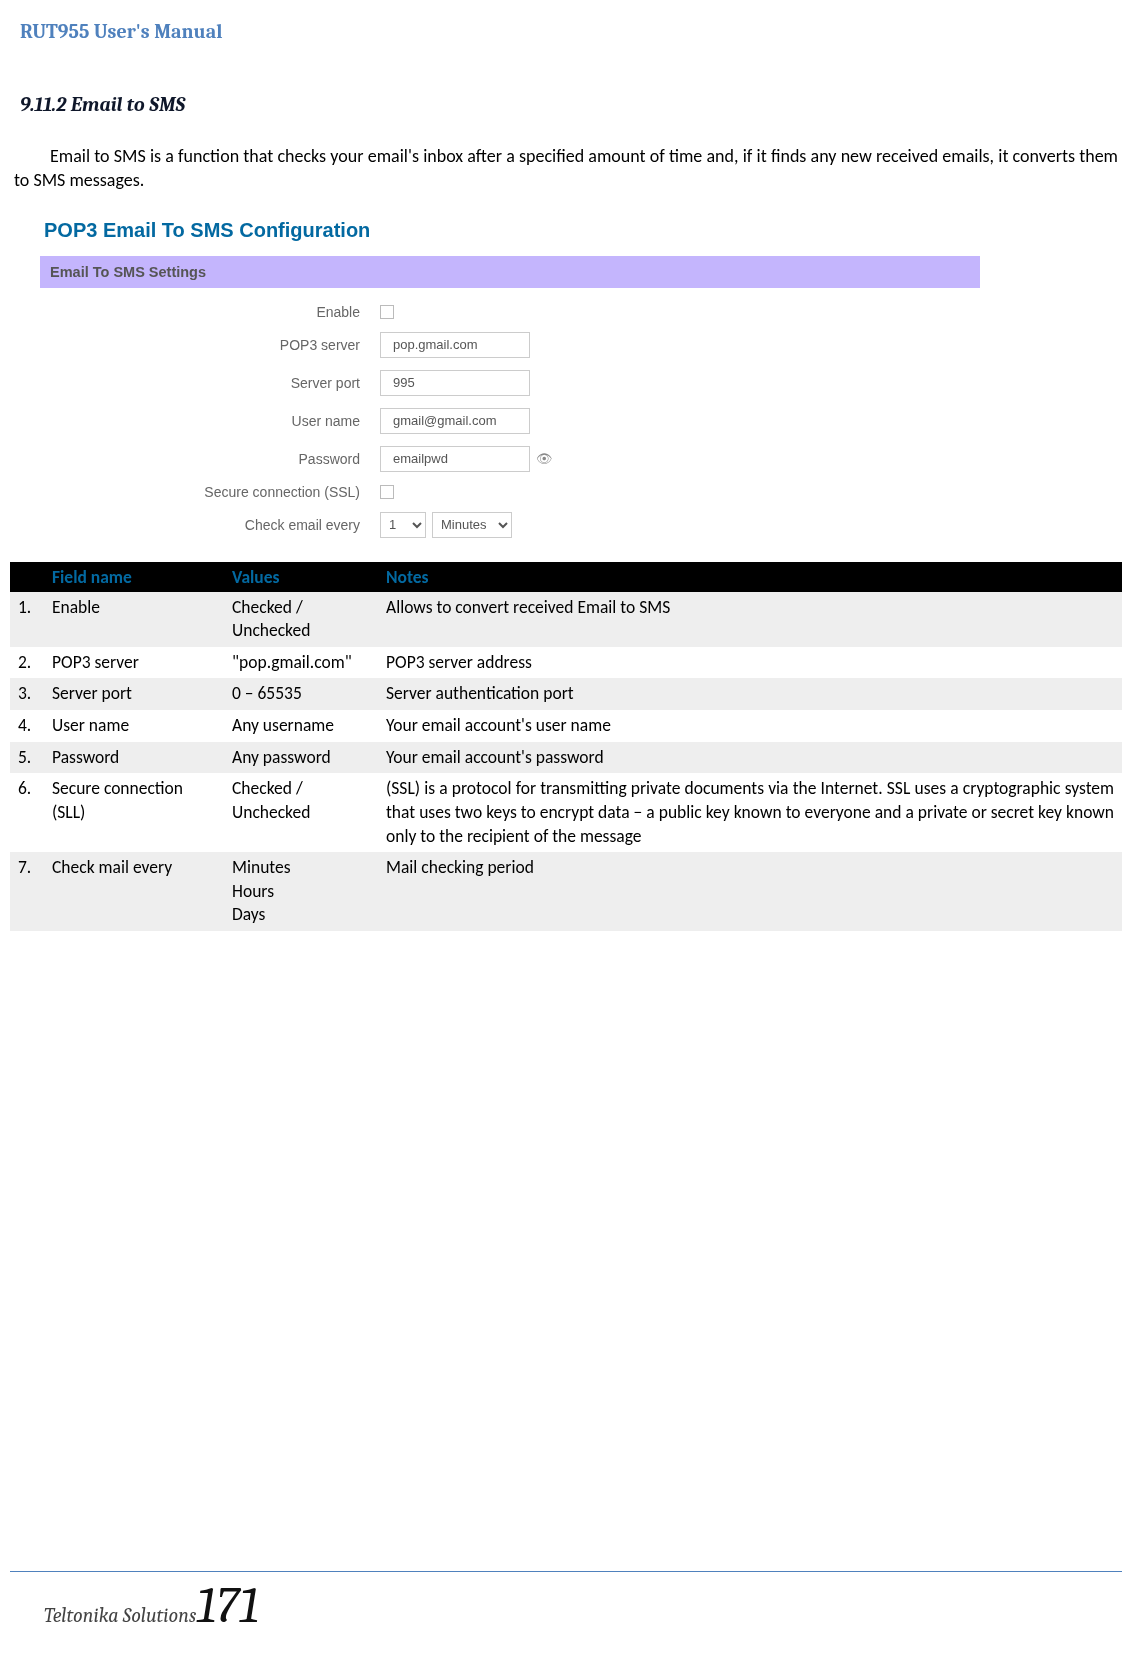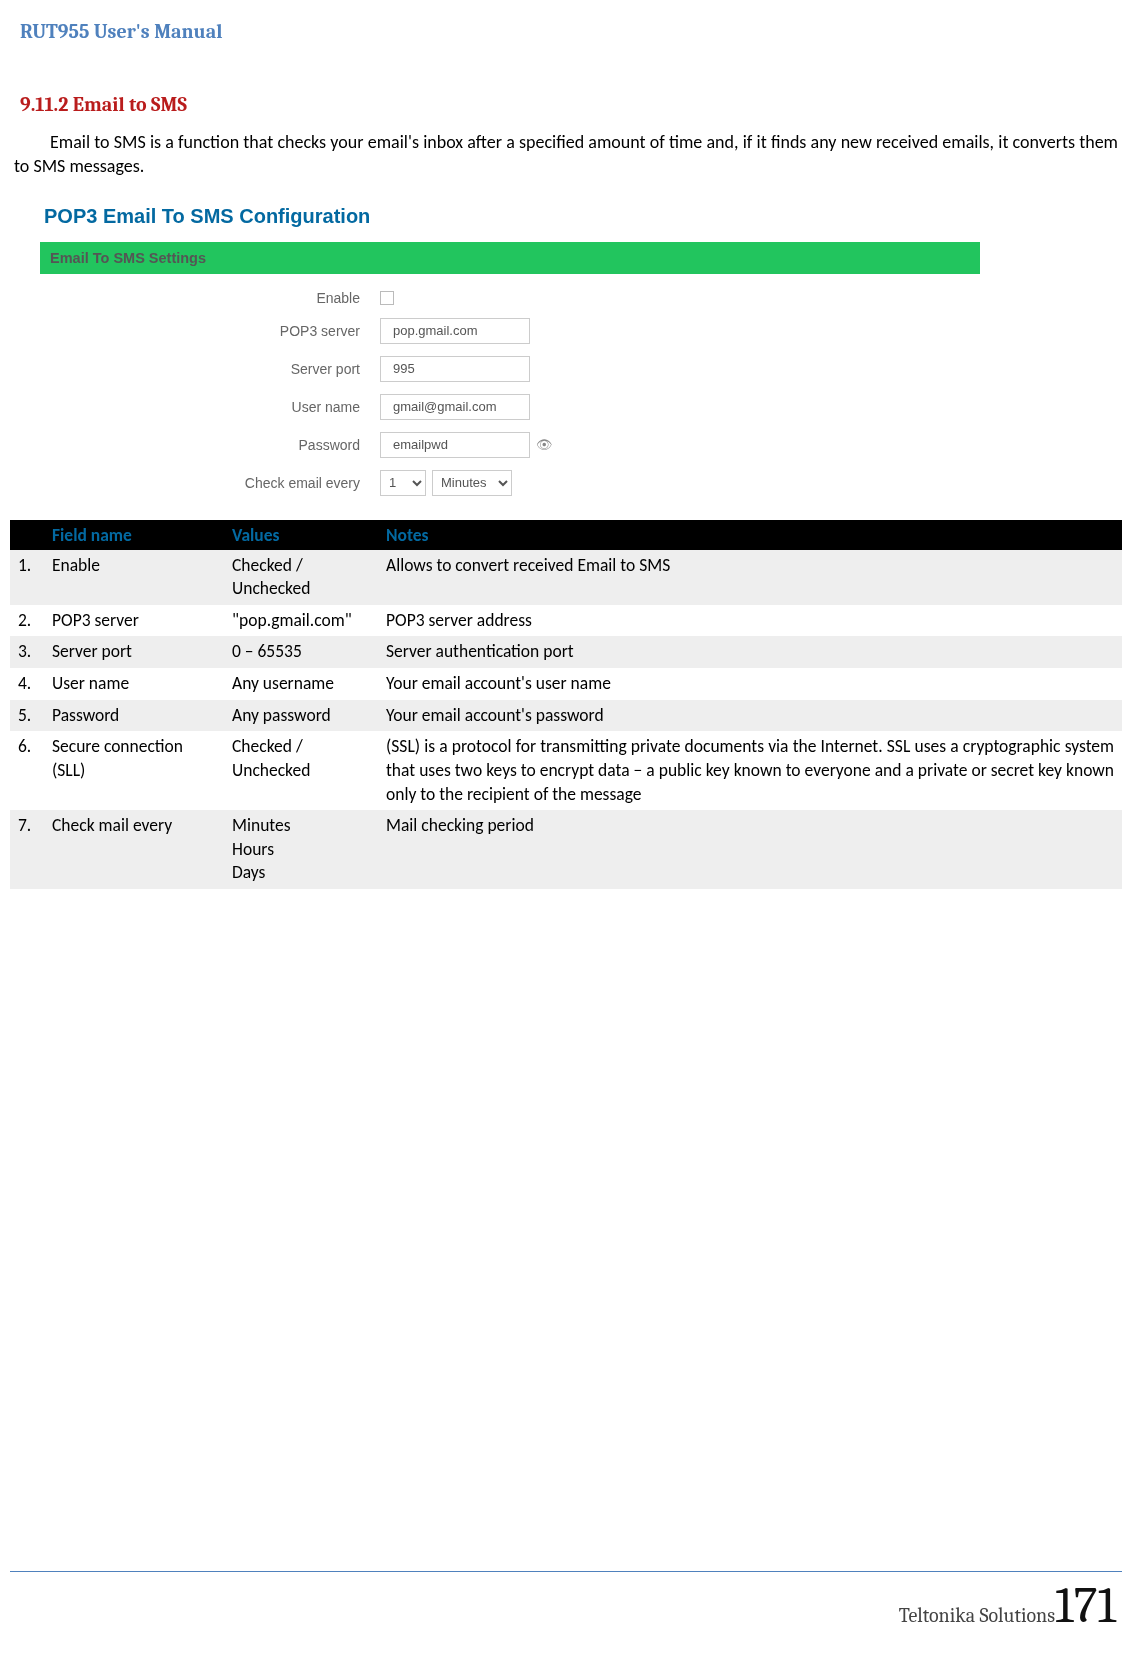--- a/index.html
+++ b/index.html
@@ -14,26 +14,27 @@
   }
   .doc-header {
     color: #4f81bd;
     font-family: Cambria, Georgia, serif;
     font-size: 20px;
     font-weight: 700;
     padding-left: 10px;
     margin-bottom: 50px;
   }
   .section-heading {
-    color: #b91c1c;
+    color: #0f172a;
     font-family: Cambria, Georgia, serif;
     font-size: 20px;
     font-weight: 700;
     padding-left: 10px;
-    margin-bottom: 14px;
+    margin-bottom: 28px;
+    font-style: italic;
   }
   .intro-para {
     font-size: 18px;
     line-height: 1.35;
     text-align: justify;
     padding: 0 4px 0 4px;
     text-indent: 36px;
     margin-bottom: 18px;
   }
   
@@ -44,21 +45,21 @@
     color: #555;
     margin-bottom: 18px;
   }
   .config-title {
     color: #0369a1;
     font-weight: 700;
     font-size: 20px;
     padding: 8px 4px 14px 4px;
   }
   .config-subhead {
-    background: #22c55e;
+    background: #c4b5fd;
     color: #555;
     font-weight: 700;
     font-size: 14.5px;
     padding: 8px 10px;
     margin-bottom: 10px;
   }
   .form-row {
     display: flex;
     align-items: center;
     padding: 6px 0;
@@ -133,23 +134,24 @@
     bottom: 18px;
     left: 10px;
     right: 10px;
   }
   .footer-line {
     border-top: 1.5px solid #4f81bd;
     margin-bottom: 4px;
   }
   .footer-row {
     display: flex;
-    justify-content: flex-end;
+    justify-content: flex-start;
     align-items: baseline;
     padding: 0 6px;
+    font-style: italic;
   }
   .footer-left {
     font-family: Cambria, Georgia, serif;
     color: #444;
     font-size: 20px;
     padding-left: 28px;
   }
   .footer-right {
     font-family: Cambria, Georgia, serif;
     color: #111;
@@ -188,20 +190,24 @@
     <div class="form-label">User name</div>
     <input class="txt-input" value="gmail@gmail.com" style="">
   </div>
 
   <div class="form-row">
     <div class="form-label">Password</div>
     <input class="txt-input" value="emailpwd" style="">
     <span class="eye-icon">👁</span>
   </div>
 
+  <div class="form-row">
+    <div class="form-label">Secure connection (SSL)</div>
+    <span class="chk"></span>
+  </div>
 
   <div class="form-row">
     <div class="form-label">Check email every</div>
     <select class="sel small">
       <option>1</option>
     </select>
     <select class="sel med">
       <option>Minutes</option>
     </select>
   </div>

